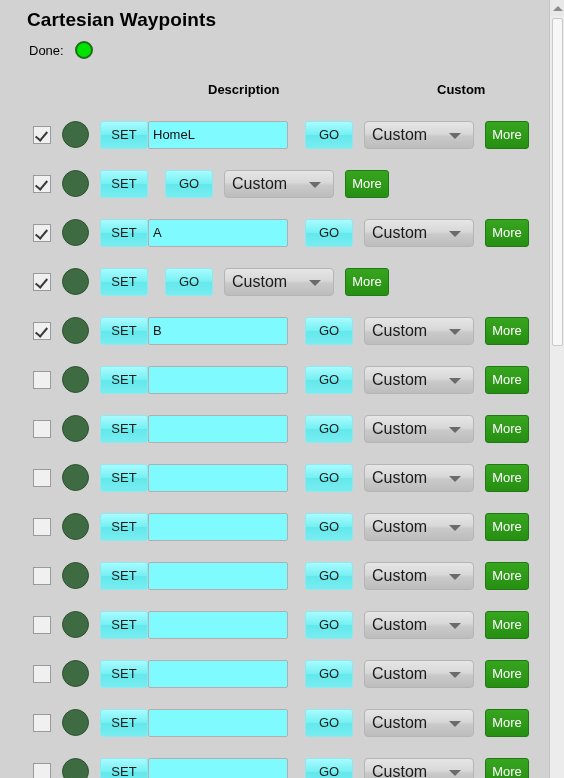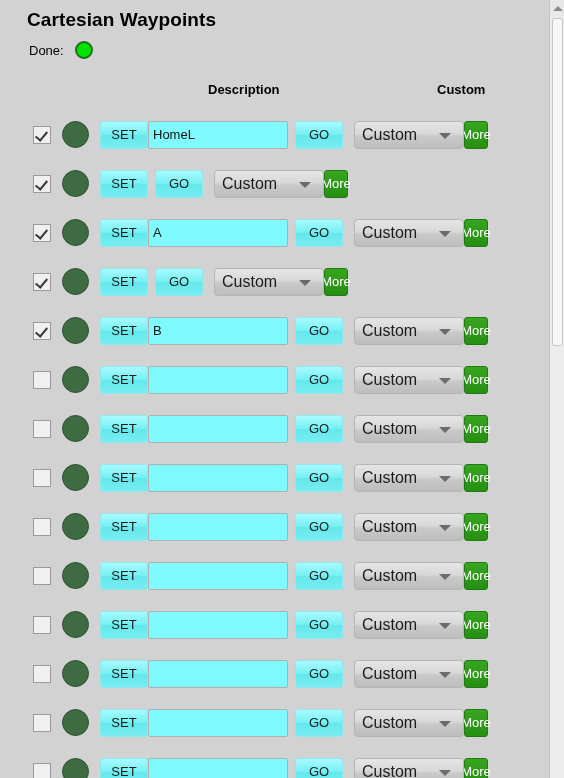--- a/index.html
+++ b/index.html
@@ -134,21 +134,21 @@
     box-sizing: border-box;
     flex: 0 0 auto;
     cursor: pointer;
   }
   .btn-set {
     width: 48px;
     margin-left: 11px;
   }
   .btn-go {
     width: 48px;
-    margin-left: 7px;
+    margin-left: 17px;
   }
 
   
   .desc-input {
     width: 140px;
     height: 28px;
     background: #7ffbff;
     border: 1px solid #b0b0b0;
     border-radius: 2px;
     box-sizing: border-box;
@@ -186,22 +186,23 @@
     top: 50%;
     margin-top: -2px;
     width: 0; height: 0;
     border-left: 6px solid transparent;
     border-right: 6px solid transparent;
     border-top: 6px solid #6b6b6b;
   }
 
   
   .btn-more {
-    width: 24px;
+    width: 44px;
     height: 28px;
+    margin-left: 11px;
     border: 1px solid #1f7a14;
     border-radius: 3px;
     background: linear-gradient(to bottom, #37a51f 0%, #2f9a19 50%, #268f12 100%);
     color: #ffffff;
     font-size: 13px;
     font-family: "Liberation Sans", sans-serif;
     display: flex;
     align-items: center;
     justify-content: center;
     box-sizing: border-box;

